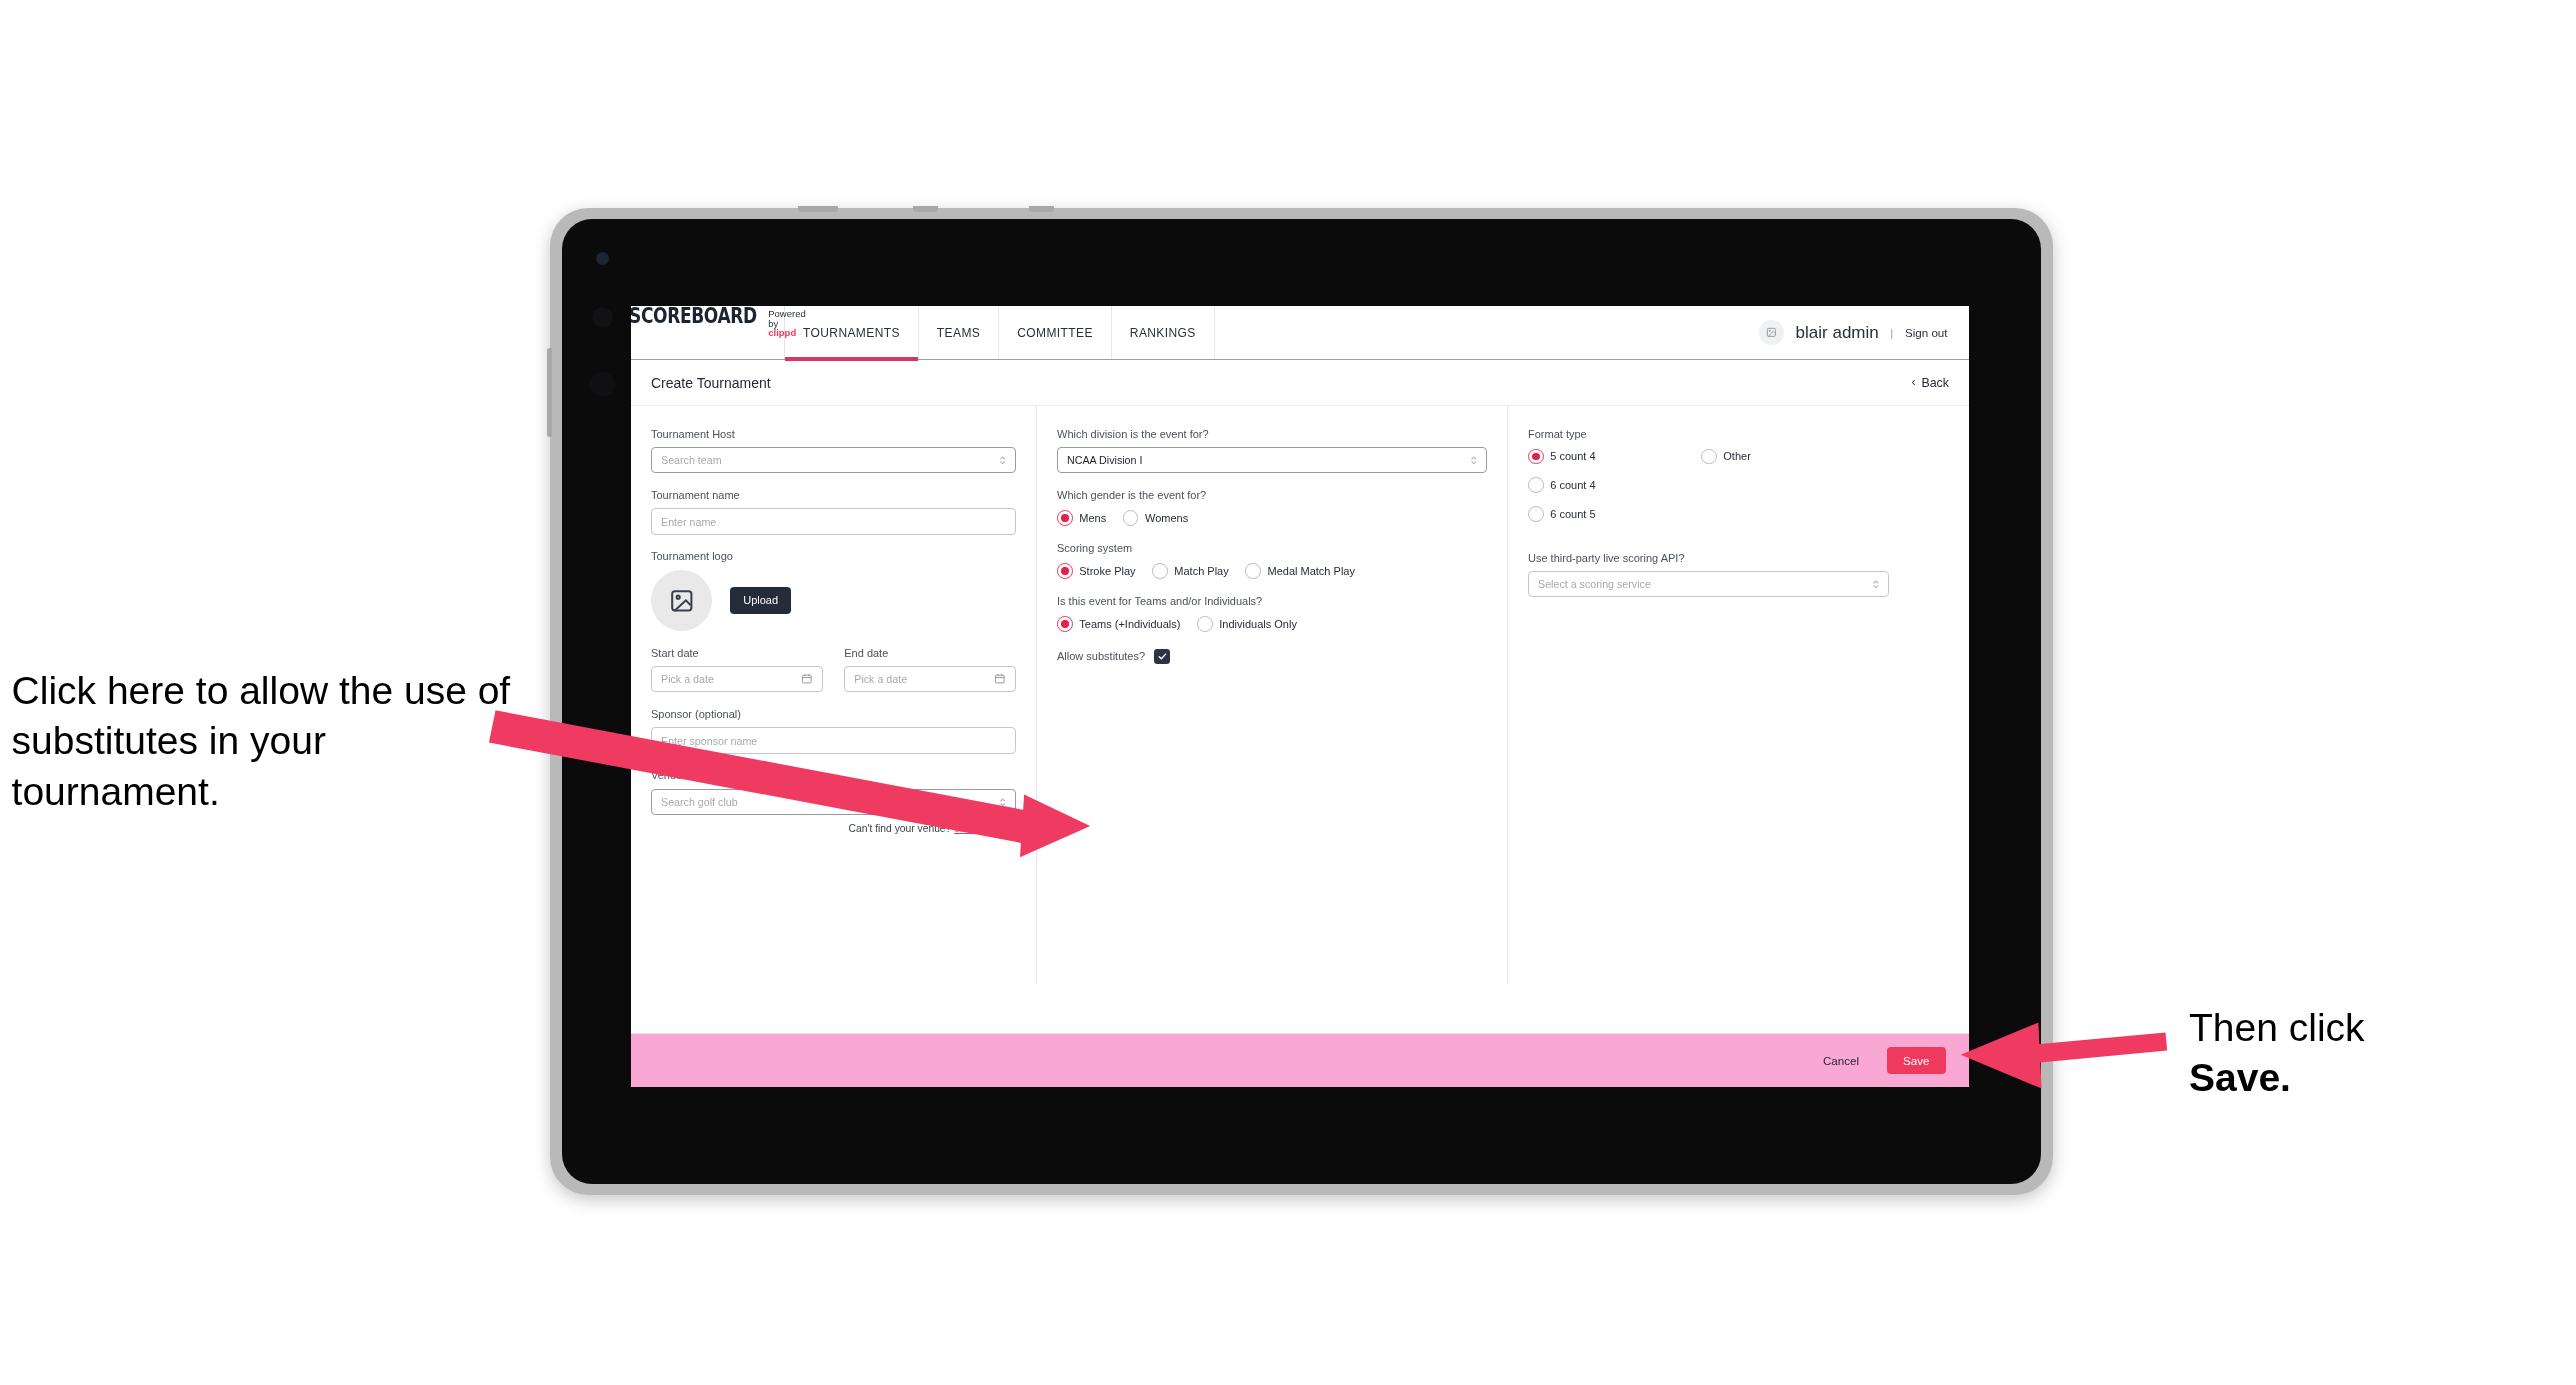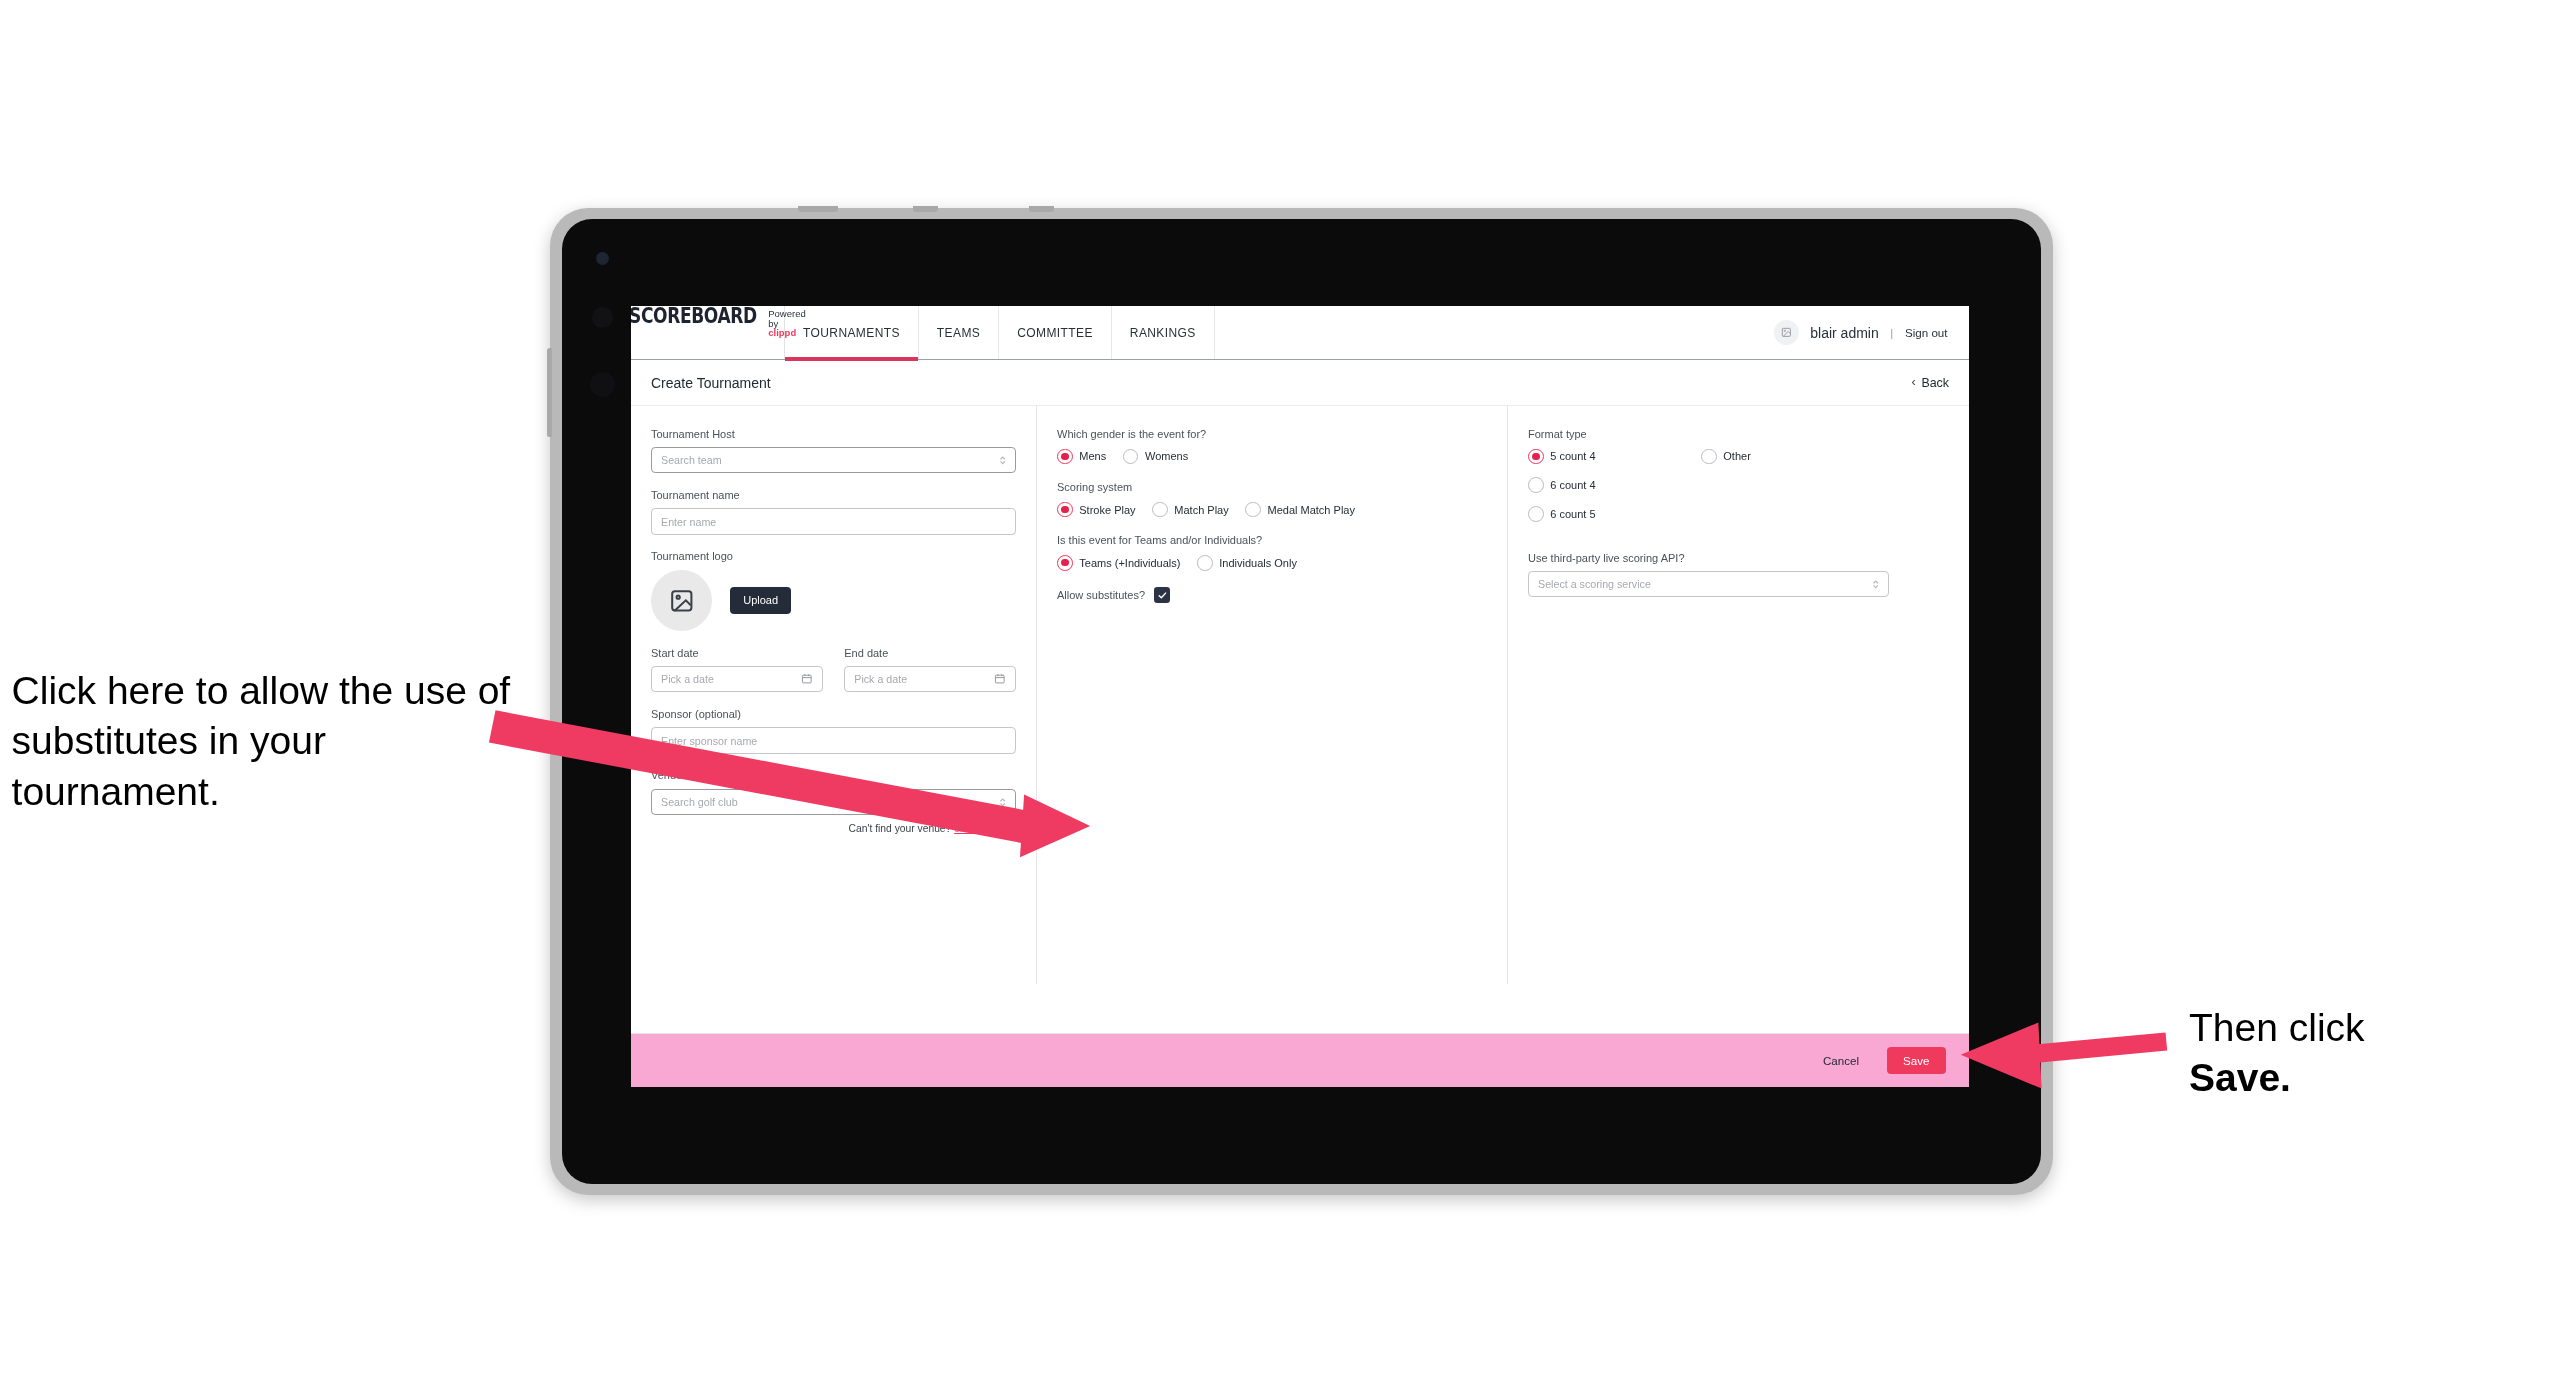--- a/index.html
+++ b/index.html
@@ -138,21 +138,21 @@
     padding-right: 21.5px;
     gap: 11.6px;
   }
   #avatar {
     width: 25px; height: 25px;
     border-radius: 50%;
     background: #f0f1f3;
     display: flex; align-items: center; justify-content: center;
     color: #8d939c;
   }
-  #user-label { font-size: 14px; color: #2a3038; }
+  #user-label { font-size: 17px; color: #2a3038; }
   .vdiv { color: #9aa0a6; font-size: 11.6px; }
   #signout-link { font-size: 11.6px; color: #2a3038; cursor: pointer; }
 
   
   #page-title-row {
     height: 45px;
     display: flex;
     align-items: center;
     padding: 0 20px 0 20px;
     border-bottom: 0.8px solid #ececec;
@@ -484,20 +484,32 @@
           </span>
         </div>
         <div id="venue-help">
           <span>Can't find your venue? </span><a href="#">email support</a>
         </div>
       </div>
     </div>
 
     <div class="form-col" id="col-mid">
 
+      <div class="field-block">
+        <div class="field-label">Which division is the event for?</div>
+        <div class="input-box">
+          <span class="input-value">NCAA Division I</span>
+          <span class="sel-caret">
+            <svg width="7.4" height="10.7" viewBox="0 0 10 14" fill="none" stroke="currentColor" stroke-width="1.6">
+                <path d="M2 5.5L5 2.5l3 3"></path>
+                <path d="M2 8.5l3 3 3-3"></path>
+              </svg>
+          </span>
+        </div>
+      </div>
 
       <div class="group-block">
         <div class="group-title">Which gender is the event for?</div>
         <div class="radio-row">
           <div class="radio-item selected">
             <span class="radio-mark">
                 <span class="radio-dot"></span>
               </span>
             <span class="radio-label">Mens</span>
           </div>

